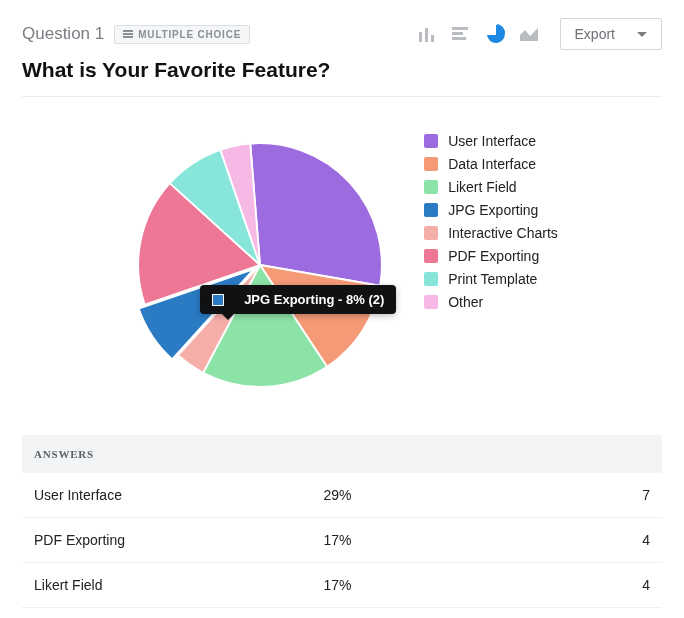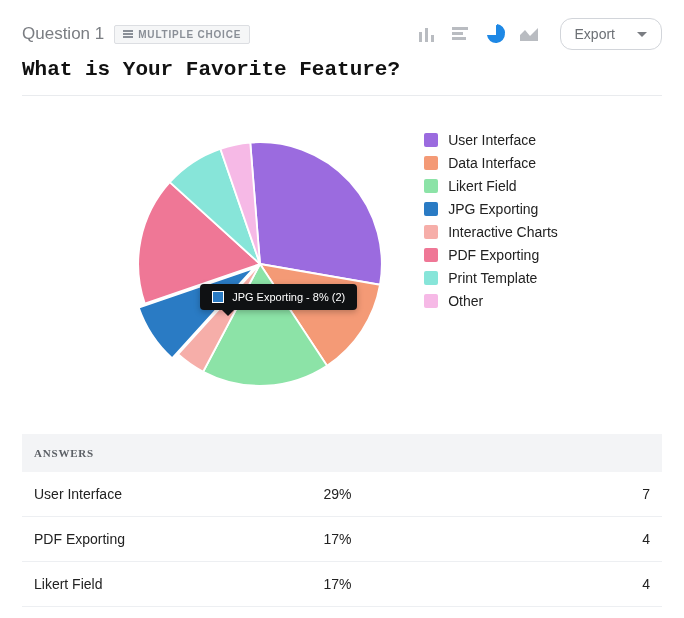--- a/index.html
+++ b/index.html
@@ -24,57 +24,58 @@
     border:1px solid #dcdee2; background:#f5f6f7;
     color:#8a8f97; font-size:10px; letter-spacing:0.8px;
     padding:3px 8px; border-radius:2px; font-weight:600;
   }
   .badge .dots { display:inline-block; width:10px; height:8px;
     background:
       linear-gradient(#8a8f97,#8a8f97) 0 0/10px 2px no-repeat,
       linear-gradient(#8a8f97,#8a8f97) 0 3px/10px 2px no-repeat,
       linear-gradient(#8a8f97,#8a8f97) 0 6px/10px 2px no-repeat;
   }
-  .title { font-size:21px; font-weight:700; margin:8px 0 14px 0; color:#111;font-family:Liberation Mono, monospace; }
+  .title { font-size:21px; font-weight:700; margin:8px 0 14px 0; color:#111; }
   .controls { display:flex; align-items:center; gap:4px; }
   .chart-type {
     width:30px; height:26px; display:flex; align-items:center; justify-content:center;
     border-radius:3px; cursor:pointer;
   }
   .chart-type svg { display:block; }
   .chart-type.active svg { fill:#1e88e5; }
   .chart-type svg { fill:#b9bcc1; }
   .export-btn {
     margin-left:12px;
     border:1px solid #d2d5da; background:#fff;
     padding:7px 14px; font-size:14px; color:#6c7075;
     display:flex; align-items:center; gap:22px; cursor:pointer;
-    border-radius:12px;
+    border-radius:2px;
   }
   .export-btn .caret {
     width:0; height:0; border-left:5px solid transparent; border-right:5px solid transparent;
     border-top:5px solid #7a7d82;
   }
   hr.sep { border:none; border-top:1px solid #e9ebee; margin:0 0 16px 0; }
 
   .chart-area {
     display:flex; align-items:flex-start; justify-content:center; gap:30px;
     padding:18px 0 18px 0;
     position:relative;
   }
   .pie-wrap { position:relative; width:268px; height:268px; flex:0 0 auto; }
   .pie-svg { width:268px; height:268px; display:block; }
   .tooltip {
     position:absolute;
     background:#0f1113; color:#fff;
-    font-size:11px; padding:7px 12px; border-radius:4px;
-    display:flex; align-items:center; gap:8px;
+    font-size:13px; padding:7px 12px; border-radius:4px;
+    display:flex; align-items:center; gap:20px;
     left:74px; top:154px;
     white-space:nowrap;
     box-shadow:0 2px 6px rgba(0,0,0,0.25);
+    font-weight:bold;
   }
   .tooltip::after {
     content:""; position:absolute; left:22px; bottom:-6px;
     border-left:6px solid transparent; border-right:6px solid transparent;
     border-top:6px solid #0f1113;
   }
   .tooltip .swatch { width:12px; height:12px; border:1px solid #fff; }
 
   .legend { display:flex; flex-direction:column; gap:7px; padding-top:2px; }
   .legend-item { display:flex; align-items:center; gap:10px; font-size:14px; color:#222; }

